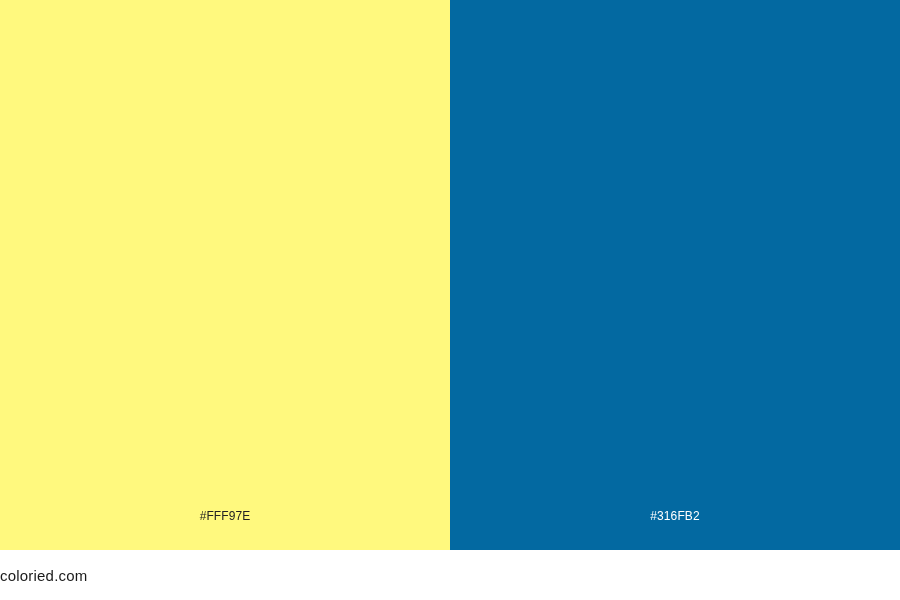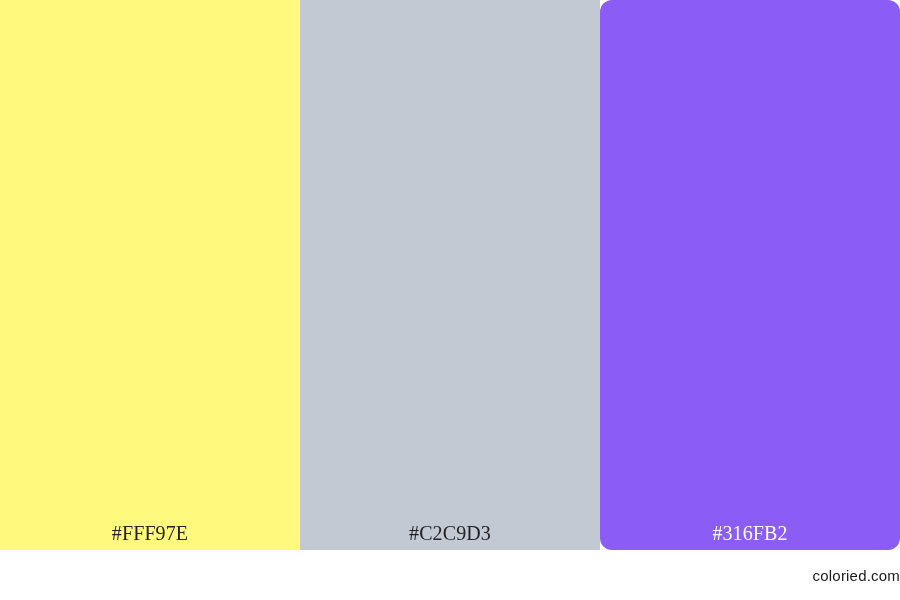--- a/index.html
+++ b/index.html
@@ -35,35 +35,35 @@
     position: relative;
     display: flex;
     align-items: flex-end;
     justify-content: center;
   }
 
   .swatch-label {
     display: block;
     width: 100%;
     text-align: center;
-    font-family: Liberation Serif, serif;
-    font-size: 20px;
+    font-family: Liberation Sans, sans-serif;
+    font-size: 12px;
     line-height: 1;
     letter-spacing: 0.1px;
-    padding-bottom: 7px;
+    padding-bottom: 28px;
     white-space: nowrap;
   }
 
   #site-footer {
     width: 900px;
     height: 50px;
     background: #ffffff;
     display: flex;
     align-items: center;
-    justify-content: flex-end;
+    justify-content: flex-start;
   }
 
   #footer-credit {
     font-family: "Liberation Sans", sans-serif;
     font-size: 15px;
     line-height: 1;
     color: #1a1a1a;
     letter-spacing: 0.2px;
   }
 </style>
@@ -73,25 +73,22 @@
 <div id="palette-page">
 
   <div id="swatch-strip">
 
     <div class="swatch" style="background-color: rgb(255, 249, 126);">
       <span class="swatch-label" style="color: rgb(34, 34, 34);">#FFF97E</span>
     </div>
 
 
 
-    <div class="swatch" style="background-color: rgb(194, 201, 211);">
-      <span class="swatch-label" style="color: rgb(34, 34, 34);">#C2C9D3</span>
-    </div>
 
-    <div class="swatch" style="background-color: #8b5cf6; border-radius: 12px;">
+    <div class="swatch" style="background-color: #0369a1;">
       <span class="swatch-label" style="color: rgb(255, 255, 255);">#316FB2</span>
     </div>
 
   </div>
 
   <div id="site-footer">
     <span id="footer-credit">coloried.com</span>
   </div>
 
 </div>

